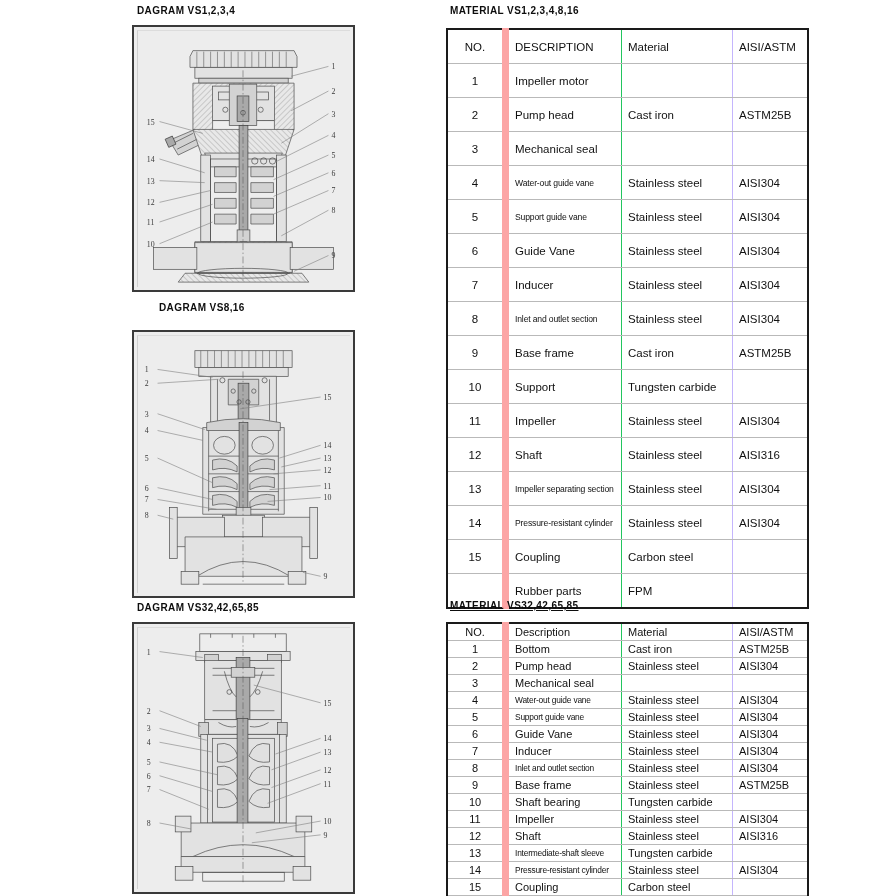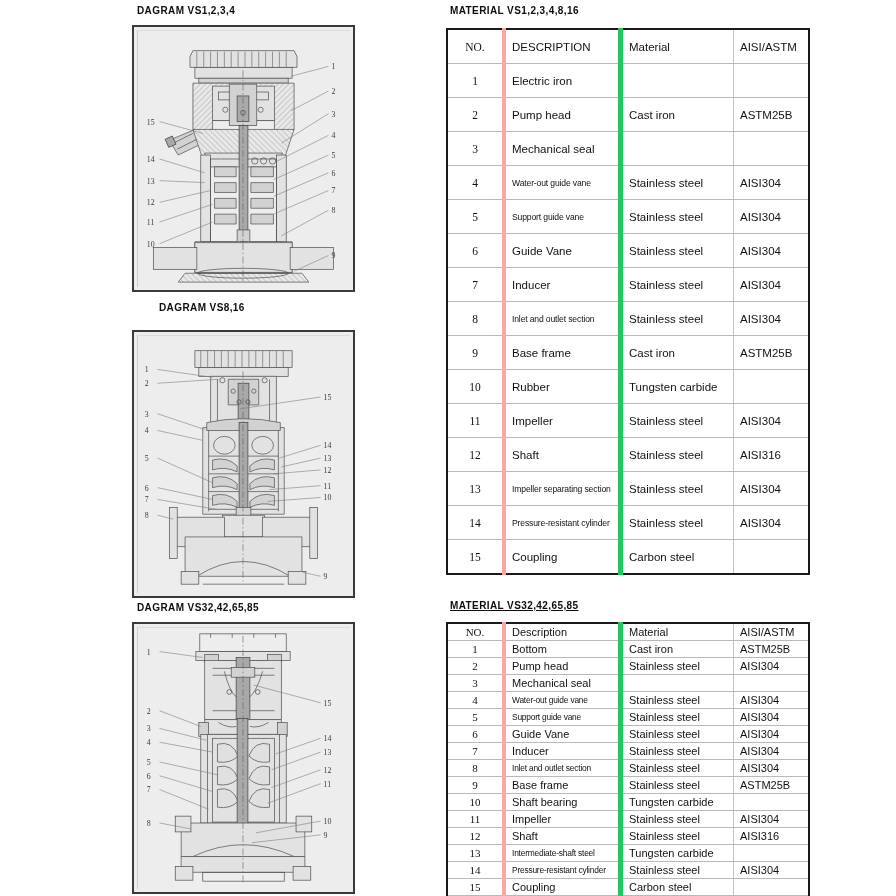--- a/index.html
+++ b/index.html
@@ -107,22 +107,22 @@
   }
   .mat-table td {
     border: 1px solid #b9b9b9;
     padding: 0 6px;
     font-family: "Liberation Sans", sans-serif;
     color: #111;
     vertical-align: middle;
     overflow: hidden;
     white-space: nowrap;
   }
-  .mat-table .col-no    { border-right: 4px solid #fca5a5; font-family: Liberation Serif, serif; }
-  .mat-table .col-desc  { border-right: 5px solid #22c55e; }
+  .mat-table .col-no    { border-right: 7px solid #fca5a5; }
+  .mat-table .col-desc  { border-right: 1px solid #22c55e; }
   .mat-table .col-mat   { border-right: 1px solid #c4b5fd; }
 
   
   #table-vs1 { left: 446px; top: 28px; width: 308px; }
   #table-vs1 td { height: 33px; font-size: 11.5px; }
   #table-vs1 .col-no   { width: 42px; text-align: center; }
   #table-vs1 .col-desc { width: 100px; }
   #table-vs1 .col-mat  { width: 98px; }
   #table-vs1 .col-astm { width: 62px; }
   #table-vs1 .shrink   { font-size: 8.6px; letter-spacing: -0.15px; }
@@ -537,21 +537,21 @@
   <table class="mat-table" id="table-vs1">
     <tbody>
         <tr>
           <td class="col-no">NO.</td>
           <td class="col-desc">DESCRIPTION</td>
           <td class="col-mat">Material</td>
           <td class="col-astm">AISI/ASTM</td>
         </tr>
         <tr>
           <td class="col-no">1</td>
-          <td class="col-desc">Electric iron</td>
+          <td class="col-desc">Impeller motor</td>
           <td class="col-mat"></td>
           <td class="col-astm"></td>
         </tr>
         <tr>
           <td class="col-no">2</td>
           <td class="col-desc">Pump head</td>
           <td class="col-mat">Cast iron</td>
           <td class="col-astm">ASTM25B</td>
         </tr>
         <tr>
@@ -591,21 +591,21 @@
           <td class="col-astm">AISI304</td>
         </tr>
         <tr>
           <td class="col-no">9</td>
           <td class="col-desc">Base frame</td>
           <td class="col-mat">Cast iron</td>
           <td class="col-astm">ASTM25B</td>
         </tr>
         <tr>
           <td class="col-no">10</td>
-          <td class="col-desc">Rubber</td>
+          <td class="col-desc">Support</td>
           <td class="col-mat">Tungsten carbide</td>
           <td class="col-astm"></td>
         </tr>
         <tr>
           <td class="col-no">11</td>
           <td class="col-desc">Impeller</td>
           <td class="col-mat">Stainless steel</td>
           <td class="col-astm">AISI304</td>
         </tr>
         <tr>
@@ -623,20 +623,26 @@
         <tr>
           <td class="col-no">14</td>
           <td class="col-desc shrink">Pressure-resistant cylinder</td>
           <td class="col-mat">Stainless steel</td>
           <td class="col-astm">AISI304</td>
         </tr>
         <tr>
           <td class="col-no">15</td>
           <td class="col-desc">Coupling</td>
           <td class="col-mat">Carbon steel</td>
+          <td class="col-astm"></td>
+        </tr>
+        <tr>
+          <td class="col-no"></td>
+          <td class="col-desc">Rubber parts</td>
+          <td class="col-mat">FPM</td>
           <td class="col-astm"></td>
         </tr>
       </tbody>
   </table>
 
   <div class="section-heading" style="left:450px; top:600px;text-decoration:underline;">MATERIAL VS32,42,65,85</div>
   <table class="mat-table" id="table-vs32">
     <tbody>
         <tr>
           <td class="col-no">NO.</td>
@@ -711,21 +717,21 @@
           <td class="col-astm">AISI304</td>
         </tr>
         <tr>
           <td class="col-no">12</td>
           <td class="col-desc">Shaft</td>
           <td class="col-mat">Stainless steel</td>
           <td class="col-astm">AISI316</td>
         </tr>
         <tr>
           <td class="col-no">13</td>
-          <td class="col-desc shrink">Intermediate-shaft steel</td>
+          <td class="col-desc shrink">Intermediate-shaft sleeve</td>
           <td class="col-mat">Tungsten carbide</td>
           <td class="col-astm"></td>
         </tr>
         <tr>
           <td class="col-no">14</td>
           <td class="col-desc shrink">Pressure-resistant cylinder</td>
           <td class="col-mat">Stainless steel</td>
           <td class="col-astm">AISI304</td>
         </tr>
         <tr>

